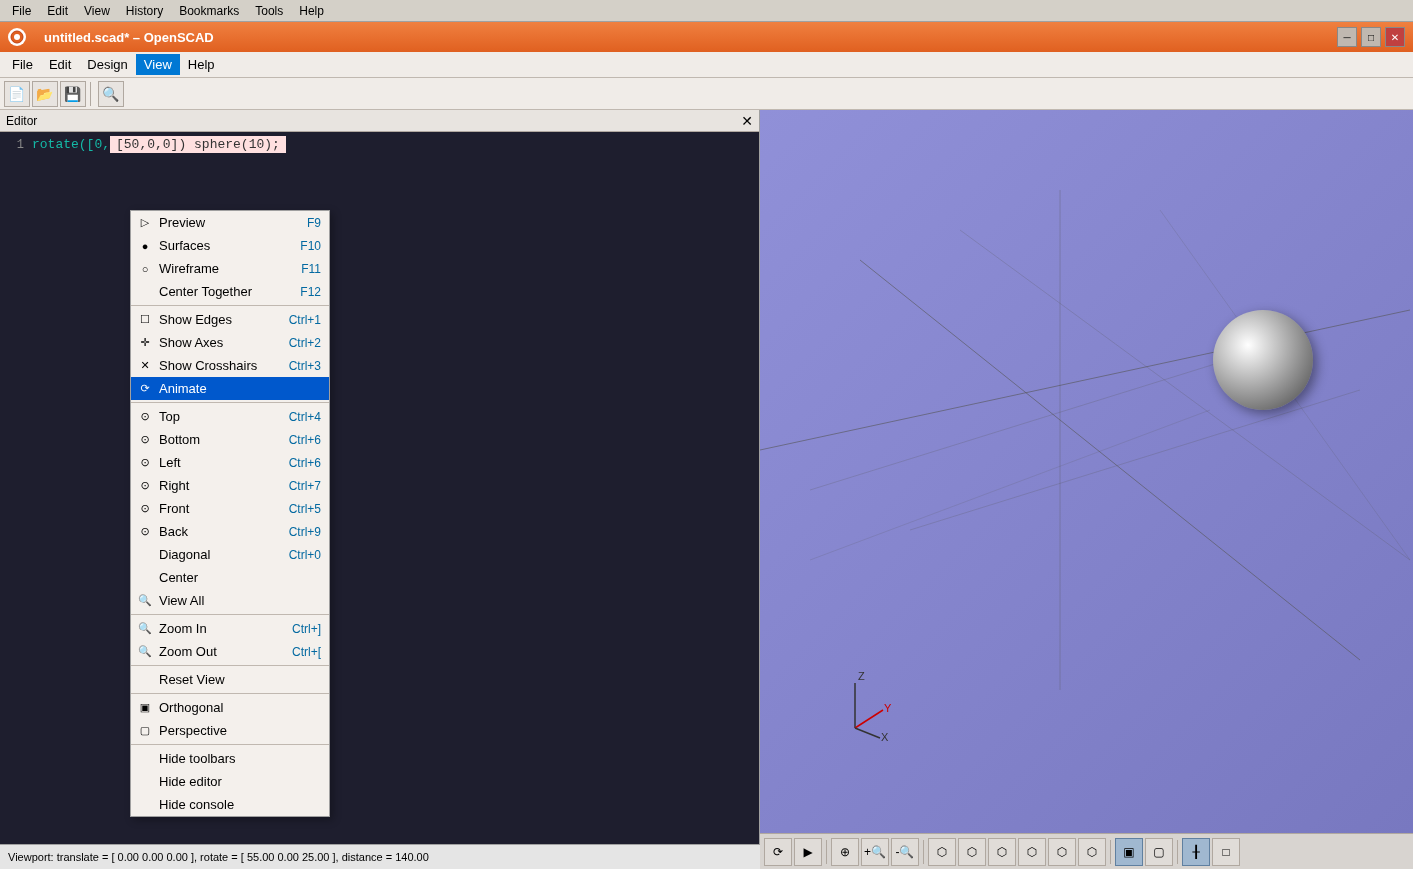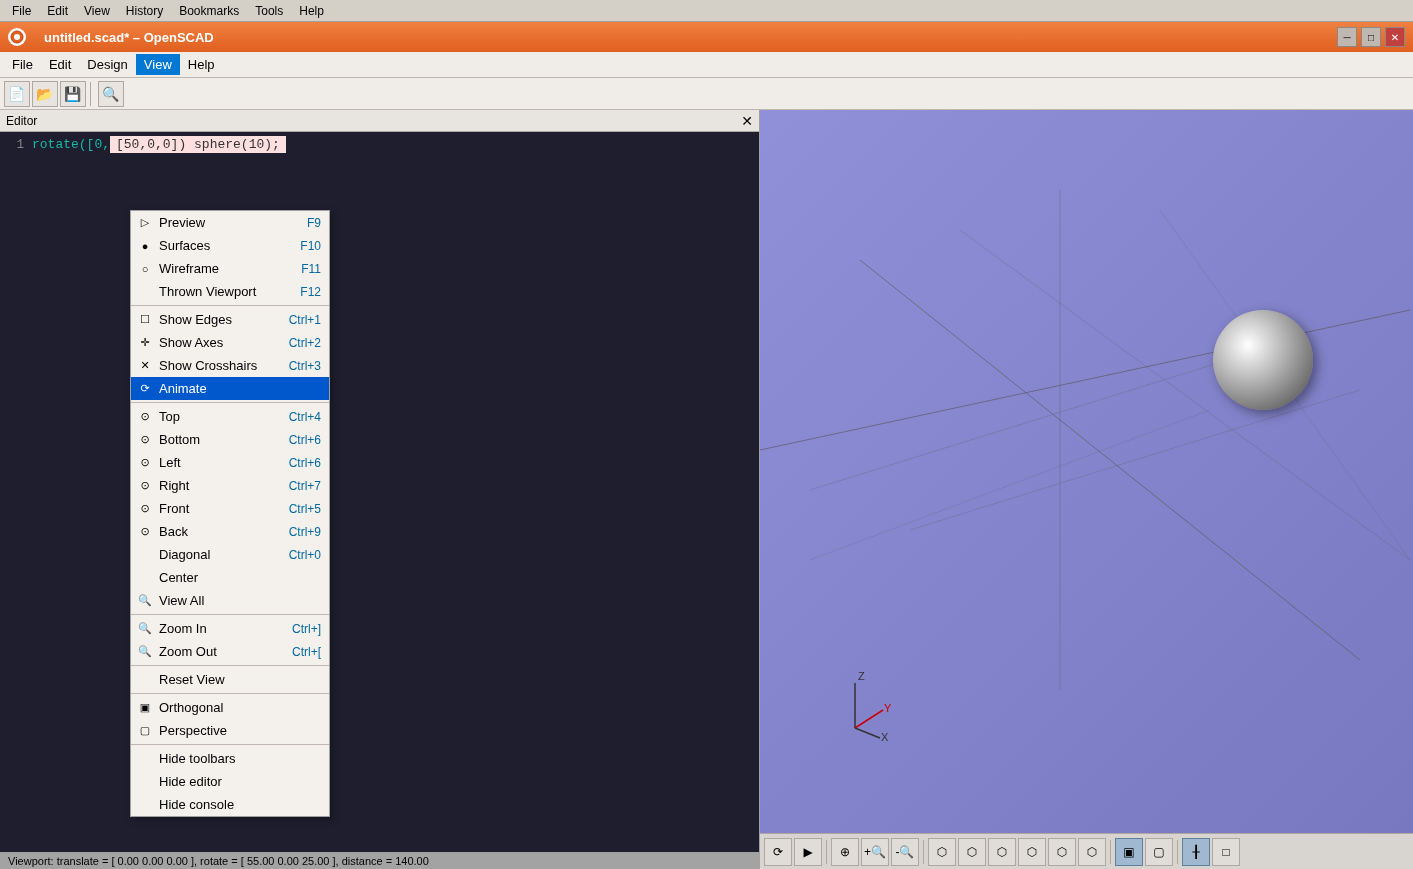--- a/index.html
+++ b/index.html
@@ -183,22 +183,22 @@
       height: 20px;
       display: flex;
       align-items: center;
       justify-content: center;
       font-size: 11px;
     }
     .menu-separator { height: 1px; background: #c0b8b0; margin: 2px 0; }
 
     
     .status-bar {
-      background: #a3a3a3;
-      height: 17px;
+      background: #e5e5e5;
+      height: 25px;
       display: flex;
       align-items: center;
       padding: 0 8px;
       font-size: 11px;
       border-top: 1px solid #a0a0a0;
       position: absolute;
       bottom: 0;
       left: 0;
       width: 760px;
     }
@@ -365,21 +365,21 @@
         <span class="icon-area">●</span>
         <span>Surfaces</span>
         <span class="shortcut">F10</span>
       </div>
       <div class="menu-item">
         <span class="icon-area">○</span>
         <span>Wireframe</span>
         <span class="shortcut">F11</span>
       </div>
       <div class="menu-item">
-        <span>Thrown Viewport</span>
+        <span>Center Together</span>
         <span class="shortcut">F12</span>
       </div>
 
       <div class="menu-separator"></div>
 
       <div class="menu-item">
         <span class="icon-area">☐</span>
         <span>Show Edges</span>
         <span class="shortcut">Ctrl+1</span>
       </div>

